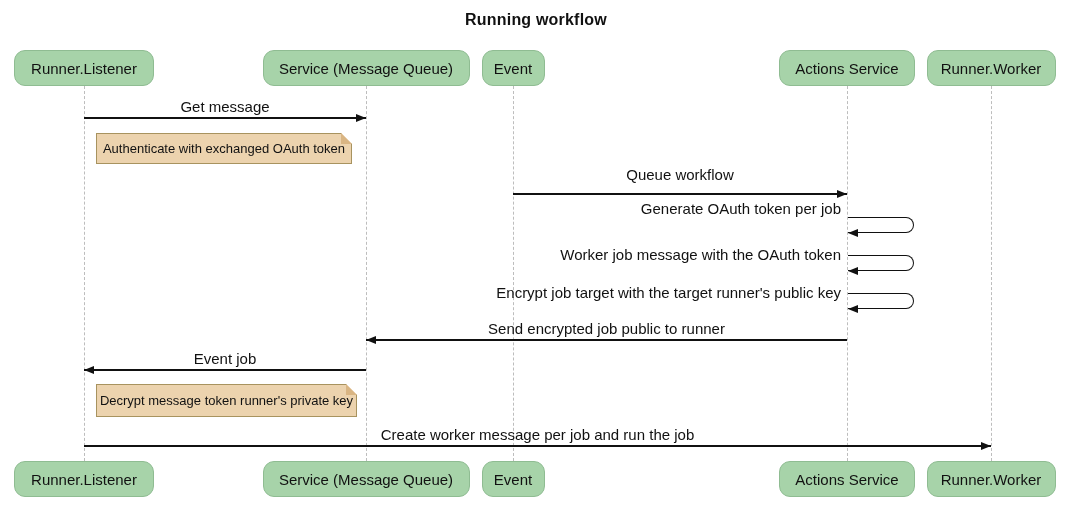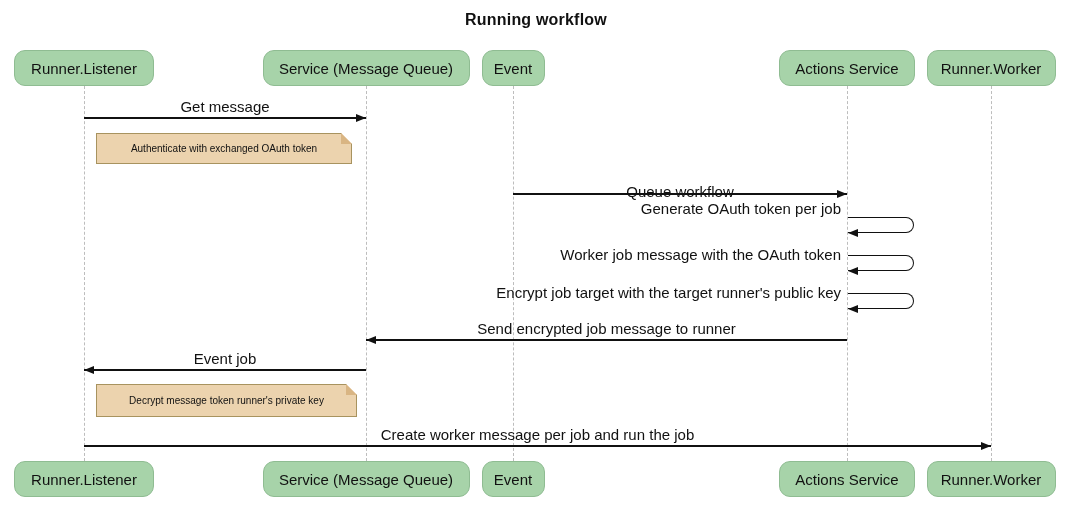--- a/index.html
+++ b/index.html
@@ -91,21 +91,21 @@
     border-radius: 0 9px 9px 0;
   }
   .note {
     position: absolute;
     box-sizing: border-box;
     background: var(--note-fill);
     border: 1px solid var(--note-border);
     display: flex;
     align-items: center;
     justify-content: center;
-    font-size: 10px;
+    font-size: 13px;
     white-space: nowrap;
   }
   .note::before { 
     content: "";
     position: absolute;
     top: -1px; right: -1px;
     width: 0; height: 0;
     border-top: 11px solid var(--bg);
     border-left: 11px solid transparent;
   }
@@ -137,33 +137,33 @@
       <div class="actor" style="left: 779px; top: 50px; width: 136px;">Actions Service</div>
       <div class="actor" style="left: 779px; top: 461px; width: 136px;">Actions Service</div>
       <div class="lifeline" style="left: 991px; top: 86px; height: 375px;"></div>
       <div class="actor" style="left: 926.5px; top: 50px; width: 129px;">Runner.Worker</div>
       <div class="actor" style="left: 926.5px; top: 461px; width: 129px;">Runner.Worker</div>
       <div class="msg-line" style="left: 84px; width: 282px; top: 117px;"></div>
       <div class="arr-r" style="left: 356px; top: 113.5px;"></div>
       <div class="msg-label center" style="left: 225px; top: 99px;">Get message</div>
       <div class="msg-line" style="left: 513px; width: 334px; top: 193px;"></div>
       <div class="arr-r" style="left: 837px; top: 189.5px;"></div>
-      <div class="msg-label center" style="left: 680px; top: 184px;">Queue workflow</div>
+      <div class="msg-label center" style="left: 680px; top: 167px;">Queue workflow</div>
       <div class="msg-label" style="right: 231px; top: 201px;">Generate OAuth token per job</div>
       <div class="self-loop" style="left: 848px; top: 217px;"></div>
       <div class="arr-l" style="left: 848px; top: 228.5px;"></div>
       <div class="msg-label" style="right: 231px; top: 247px;">Worker job message with the OAuth token</div>
       <div class="self-loop" style="left: 848px; top: 255px;"></div>
       <div class="arr-l" style="left: 848px; top: 266.5px;"></div>
       <div class="msg-label" style="right: 231px; top: 285px;">Encrypt job target with the target runner's public key</div>
       <div class="self-loop" style="left: 848px; top: 293px;"></div>
       <div class="arr-l" style="left: 848px; top: 304.5px;"></div>
       <div class="msg-line" style="left: 366px; width: 481px; top: 339px;"></div>
       <div class="arr-l" style="left: 366px; top: 335.5px;"></div>
-      <div class="msg-label center" style="left: 606.5px; top: 321px;">Send encrypted job message to runner</div>
+      <div class="msg-label center" style="left: 606.5px; top: 321px;">Send encrypted job public to runner</div>
       <div class="msg-line" style="left: 84px; width: 282px; top: 369px;"></div>
       <div class="arr-l" style="left: 84px; top: 365.5px;"></div>
       <div class="msg-label center" style="left: 225px; top: 351px;">Event job</div>
       <div class="msg-line" style="left: 84px; width: 907px; top: 445px;"></div>
       <div class="arr-r" style="left: 981px; top: 441.5px;"></div>
       <div class="msg-label center" style="left: 537.5px; top: 427px;">Create worker message per job and run the job</div>
       <div class="note" style="left: 96px; top: 133px; width: 256px; height: 31px;">Authenticate with exchanged OAuth token</div>
       <div class="note" style="left: 96px; top: 384px; width: 261px; height: 33px;">Decrypt message token runner's private key</div>
     </div>
 </div>

